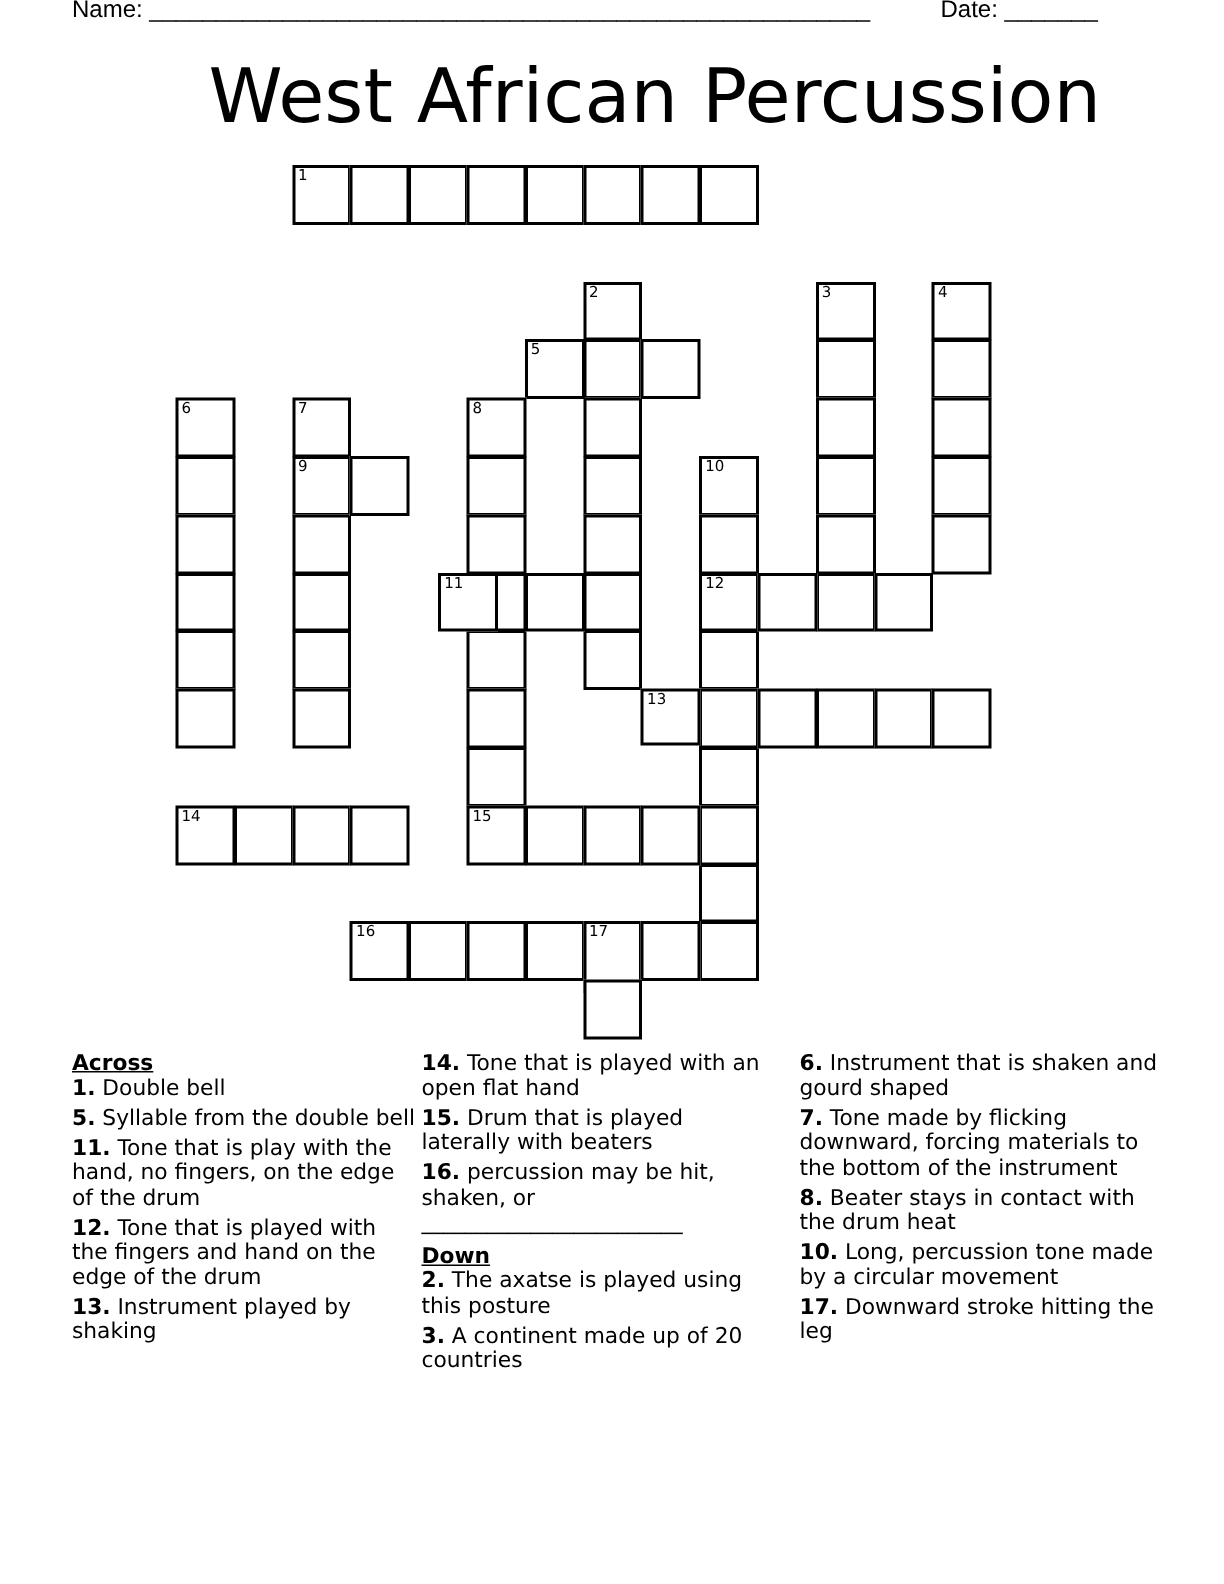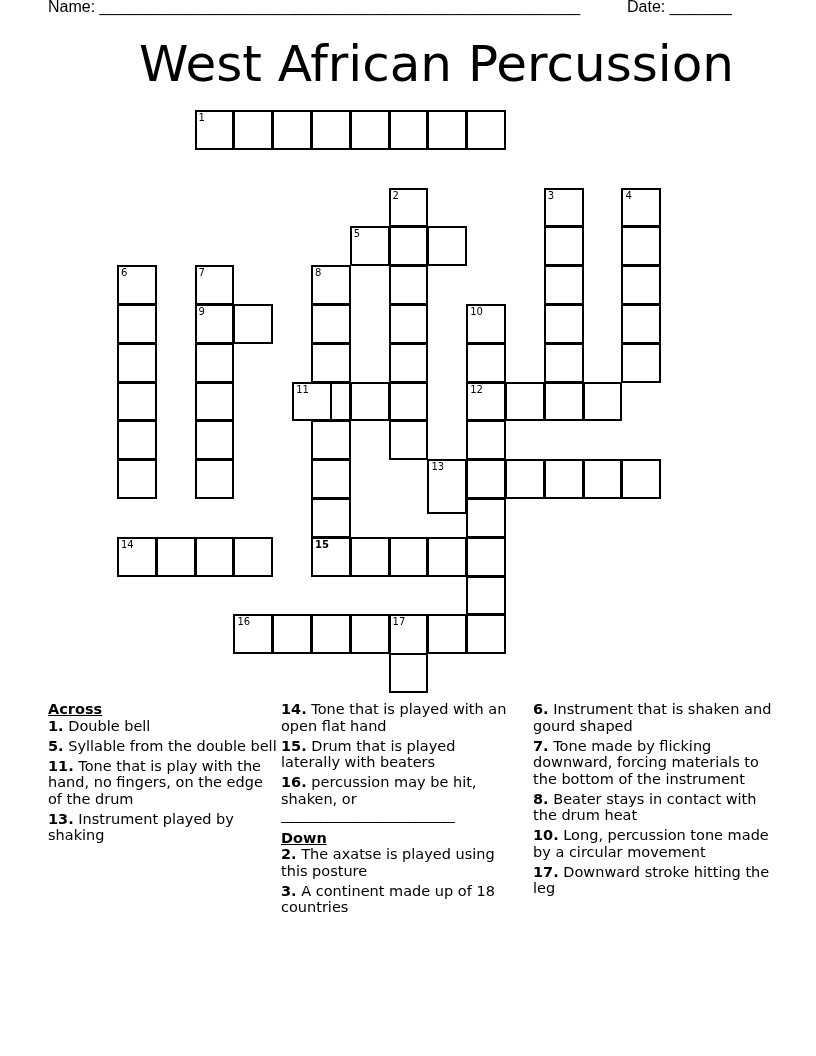--- a/index.html
+++ b/index.html
@@ -87,21 +87,21 @@
     <div class="cell" style="left: 194.6px; top: 459.2px; width: 39.8px; height: 39.8px;"></div>
     <div class="cell" style="left: 311px; top: 265.2px; width: 39.8px; height: 39.8px;">
       <span class="num">8</span>
     </div>
     <div class="cell" style="left: 311px; top: 304px; width: 39.8px; height: 39.8px;"></div>
     <div class="cell" style="left: 311px; top: 342.8px; width: 39.8px; height: 39.8px;"></div>
     <div class="cell" style="left: 311px; top: 381.6px; width: 39.8px; height: 39.8px;"></div>
     <div class="cell" style="left: 311px; top: 420.4px; width: 39.8px; height: 39.8px;"></div>
     <div class="cell" style="left: 311px; top: 459.2px; width: 39.8px; height: 39.8px;"></div>
     <div class="cell" style="left: 311px; top: 498px; width: 39.8px; height: 39.8px;"></div>
-    <div class="cell" style="left: 311px; top: 536.8px; width: 39.8px; height: 39.8px; font-weight: bold;">
+    <div class="cell" style="left: 311px; top: 536.8px; width: 39.8px; height: 39.8px;">
       <span class="num">15</span>
     </div>
     <div class="cell" style="left: 233.4px; top: 304px; width: 39.8px; height: 39.8px;"></div>
     <div class="cell" style="left: 466.2px; top: 304px; width: 39.8px; height: 39.8px;">
       <span class="num">10</span>
     </div>
     <div class="cell" style="left: 466.2px; top: 342.8px; width: 39.8px; height: 39.8px;"></div>
     <div class="cell" style="left: 466.2px; top: 381.6px; width: 39.8px; height: 39.8px;">
       <span class="num">12</span>
     </div>
@@ -110,21 +110,21 @@
     <div class="cell" style="left: 466.2px; top: 498px; width: 39.8px; height: 39.8px;"></div>
     <div class="cell" style="left: 466.2px; top: 536.8px; width: 39.8px; height: 39.8px;"></div>
     <div class="cell" style="left: 466.2px; top: 575.6px; width: 39.8px; height: 39.8px;"></div>
     <div class="cell" style="left: 466.2px; top: 614.4px; width: 39.8px; height: 39.8px;"></div>
     <div class="cell" style="left: 272.2px; top: 381.6px; width: 39.8px; height: 39.8px; margin-left: 20px;">
       <span class="num">11</span>
     </div>
     <div class="cell" style="left: 349.8px; top: 381.6px; width: 39.8px; height: 39.8px;"></div>
     <div class="cell" style="left: 505px; top: 381.6px; width: 39.8px; height: 39.8px;"></div>
     <div class="cell" style="left: 582.6px; top: 381.6px; width: 39.8px; height: 39.8px;"></div>
-    <div class="cell" style="left: 427.4px; top: 459.2px; width: 39.8px; height: 55px;">
+    <div class="cell" style="left: 427.4px; top: 459.2px; width: 39.8px; height: 38px;">
       <span class="num">13</span>
     </div>
     <div class="cell" style="left: 505px; top: 459.2px; width: 39.8px; height: 39.8px;"></div>
     <div class="cell" style="left: 543.8px; top: 459.2px; width: 39.8px; height: 39.8px;"></div>
     <div class="cell" style="left: 582.6px; top: 459.2px; width: 39.8px; height: 39.8px;"></div>
     <div class="cell" style="left: 621.4px; top: 459.2px; width: 39.8px; height: 39.8px;"></div>
     <div class="cell" style="left: 117px; top: 536.8px; width: 39.8px; height: 39.8px;">
       <span class="num">14</span>
     </div>
     <div class="cell" style="left: 155.8px; top: 536.8px; width: 39.8px; height: 39.8px;"></div>
@@ -144,30 +144,31 @@
     </div>
     <div class="cell" style="left: 427.4px; top: 614.4px; width: 39.8px; height: 39.8px;"></div>
     <div class="cell" style="left: 388.6px; top: 653.2px; width: 39.8px; height: 39.8px;"></div>
   </div>
 
 <div class="col col1">
   <div class="sec-head">Across</div>
   <div class="clue"><b>1.</b><span> Double bell</span></div>
   <div class="clue"><b>5.</b><span> Syllable from the double bell</span></div>
   <div class="clue"><b>11.</b><span> Tone that is play with the hand, no fingers, on the edge of the drum</span></div>
+  <div class="clue"><b>12.</b><span> Tone that is played with the fingers and hand on the edge of the drum</span></div>
   <div class="clue"><b>13.</b><span> Instrument played by shaking</span></div>
 </div>
 
 <div class="col col2">
   <div class="clue"><b>14.</b><span> Tone that is played with an open flat hand</span></div>
   <div class="clue"><b>15.</b><span> Drum that is played laterally with beaters</span></div>
   <div class="clue"><b>16.</b><span> percussion may be hit, shaken, or</span><span class="blank-line">________________________</span></div>
   <div class="sec-head" style="margin-top:6px">Down</div>
   <div class="clue"><b>2.</b><span> The axatse is played using this posture</span></div>
-  <div class="clue"><b>3.</b><span> A continent made up of 18 countries</span></div>
+  <div class="clue"><b>3.</b><span> A continent made up of 20 countries</span></div>
 </div>
 
 <div class="col col3">
   <div class="clue"><b>6.</b><span> Instrument that is shaken and gourd shaped</span></div>
   <div class="clue"><b>7.</b><span> Tone made by flicking downward, forcing materials to the bottom of the instrument</span></div>
   <div class="clue"><b>8.</b><span> Beater stays in contact with the drum heat</span></div>
   <div class="clue"><b>10.</b><span> Long, percussion tone made by a circular movement</span></div>
   <div class="clue"><b>17.</b><span> Downward stroke hitting the leg</span></div>
 </div>
 

